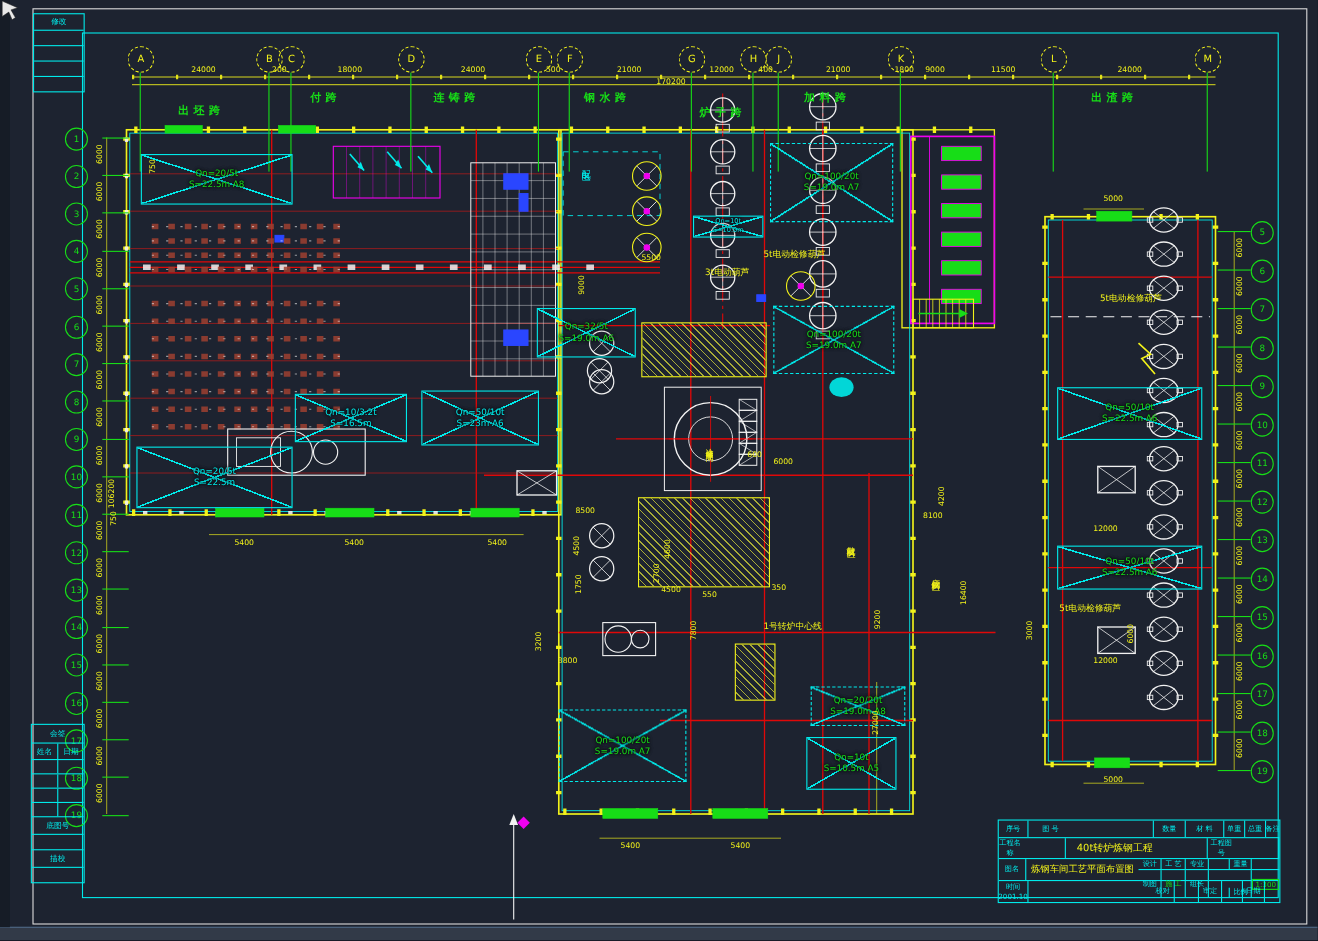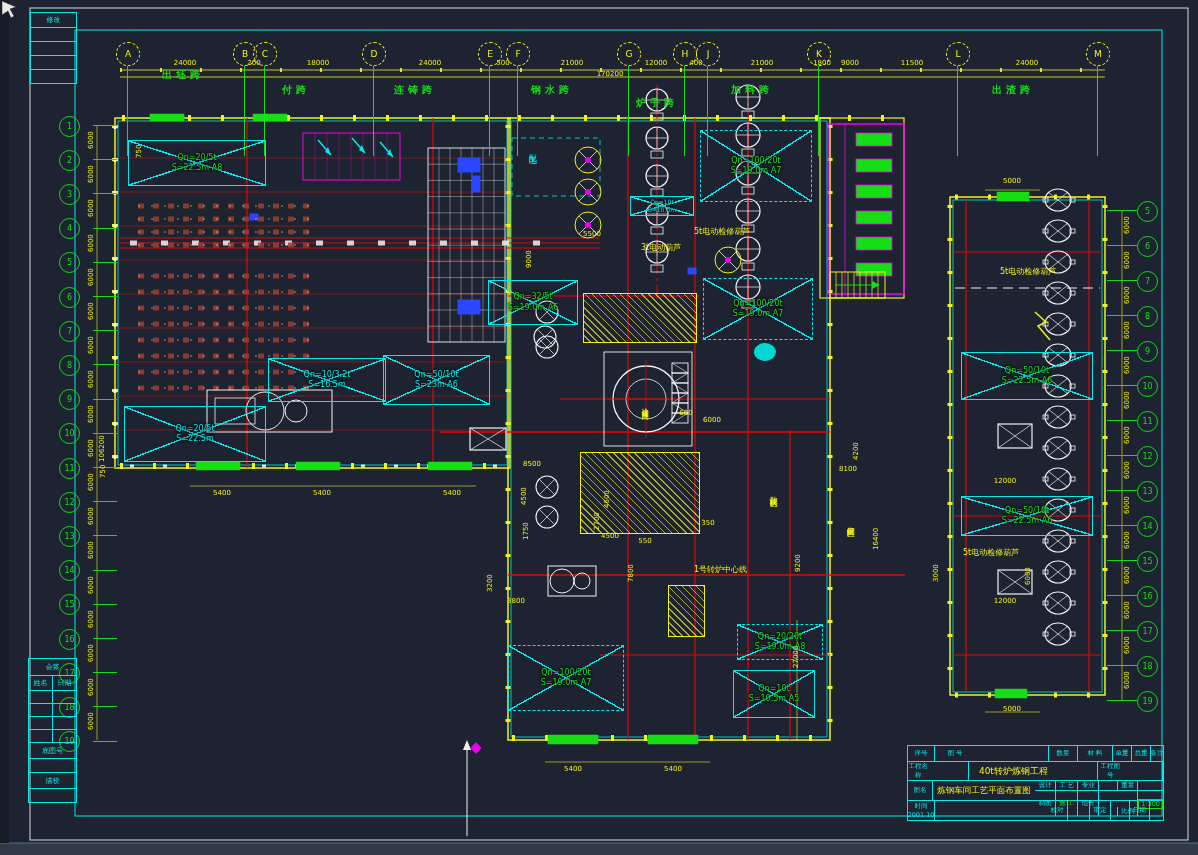--- a/index.html
+++ b/index.html
@@ -543,21 +543,21 @@
       <div class="lbl ctr" style="left: 503px; top: 60px;">500</div>
       <div class="lbl ctr" style="left: 572px; top: 60px;">21000</div>
       <div class="lbl ctr" style="left: 656px; top: 60px;">12000</div>
       <div class="lbl ctr" style="left: 696px; top: 60px;">400</div>
       <div class="lbl ctr" style="left: 762px; top: 60px;">21000</div>
       <div class="lbl ctr" style="left: 822px; top: 60px;">1800</div>
       <div class="lbl ctr" style="left: 850px; top: 60px;">9000</div>
       <div class="lbl ctr" style="left: 912px; top: 60px;">11500</div>
       <div class="lbl ctr" style="left: 1027px; top: 60px;">24000</div>
       <div class="lbl ctr" style="left: 610px; top: 71px;">170200</div>
-      <div class="lbl ctr span-name" style="left: 183px; top: 69px;">出坯跨</div>
+      <div class="lbl ctr span-name" style="left: 183px; top: 96px;">出坯跨</div>
       <div class="lbl ctr span-name" style="left: 296px; top: 84px;">付跨</div>
       <div class="lbl ctr span-name" style="left: 415px; top: 84px;">连铸跨</div>
       <div class="lbl ctr span-name" style="left: 552px; top: 84px;">钢水跨</div>
       <div class="lbl ctr span-name" style="left: 657px; top: 97px;">炉子跨</div>
       <div class="lbl ctr span-name" style="left: 752px; top: 84px;">加料跨</div>
       <div class="lbl ctr span-name" style="left: 1013px; top: 84px;">出渣跨</div>
       <div class="bubble side" style="left: 59px; top: 115.5px;">1</div>
       <div class="stub" style="left: 93px; top: 125px; width: 24px; height: 1px;"></div>
       <div class="lbl" style="left: 88px; top: 149px; transform: rotate(-90deg);">6000</div>
       <div class="bubble side" style="left: 59px; top: 149.7px;">2</div>
@@ -678,21 +678,21 @@
       <div class="lbl ctr" style="left: 532px; top: 461px;">8500</div>
       <div class="lbl" style="left: 521px; top: 505px; transform: rotate(-90deg);">4500</div>
       <div class="lbl" style="left: 523px; top: 540px; transform: rotate(-90deg);">1750</div>
       <div class="lbl" style="left: 604px; top: 508px; transform: rotate(-90deg);">4600</div>
       <div class="lbl" style="left: 594px; top: 530px; transform: rotate(-90deg);">2700</div>
       <div class="lbl ctr" style="left: 610px; top: 533px;">4500</div>
       <div class="lbl" style="left: 628px; top: 582px; transform: rotate(-90deg);">7800</div>
       <div class="lbl ctr" style="left: 516px; top: 598px;">3800</div>
       <div class="lbl" style="left: 487px; top: 592px; transform: rotate(-90deg);">3200</div>
       <div class="lbl ctr" style="left: 645px; top: 538px;">550</div>
-      <div class="lbl ctr" style="left: 708px; top: 520px;">350</div>
+      <div class="lbl ctr" style="left: 708px; top: 531px;">350</div>
       <div class="lbl ctr" style="left: 848px; top: 466px;">8100</div>
       <div class="lbl" style="left: 853px; top: 460px; transform: rotate(-90deg);">4200</div>
       <div class="lbl" style="left: 873px; top: 550px; transform: rotate(-90deg);">16400</div>
       <div class="lbl" style="left: 795px; top: 572px; transform: rotate(-90deg);">9200</div>
       <div class="lbl" style="left: 933px; top: 582px; transform: rotate(-90deg);">3000</div>
       <div class="lbl ctr" style="left: 1005px; top: 478px;">12000</div>
       <div class="lbl ctr" style="left: 1005px; top: 598px;">12000</div>
       <div class="lbl" style="left: 1025px; top: 585px; transform: rotate(-90deg);">6000</div>
       <div class="lbl ctr" style="left: 686px; top: 410px;">600</div>
       <div class="lbl ctr" style="left: 712px; top: 417px;">6000</div>
@@ -700,21 +700,21 @@
       <div class="lbl" style="left: 526px; top: 268px; transform: rotate(-90deg);">9000</div>
       <div class="lbl" style="left: 136px; top: 158px; transform: rotate(-90deg);">750</div>
       <div class="lbl" style="left: 100px; top: 478px; transform: rotate(-90deg);">750</div>
       <div class="crane green" style="left: 128px; top: 140px; width: 138px; height: 46px;">
         <div class="bx"></div>
         <div class="cl">
           <span>Qn=20/5t</span>
           <span>S=22.5m A8</span>
         </div>
       </div>
-      <div class="crane cyan" style="left: 268px; top: 358px; width: 118px; height: 44px;">
+      <div class="crane cyan" style="left: 268px; top: 358px; width: 102px; height: 44px;">
         <div class="bx"></div>
         <div class="cl">
           <span>Qn=10/3.2t</span>
           <span>S=16.5m</span>
         </div>
       </div>
       <div class="crane cyan" style="left: 383px; top: 355px; width: 107px; height: 50px;">
         <div class="bx"></div>
         <div class="cl">
           <span>Qn=50/10t</span>

